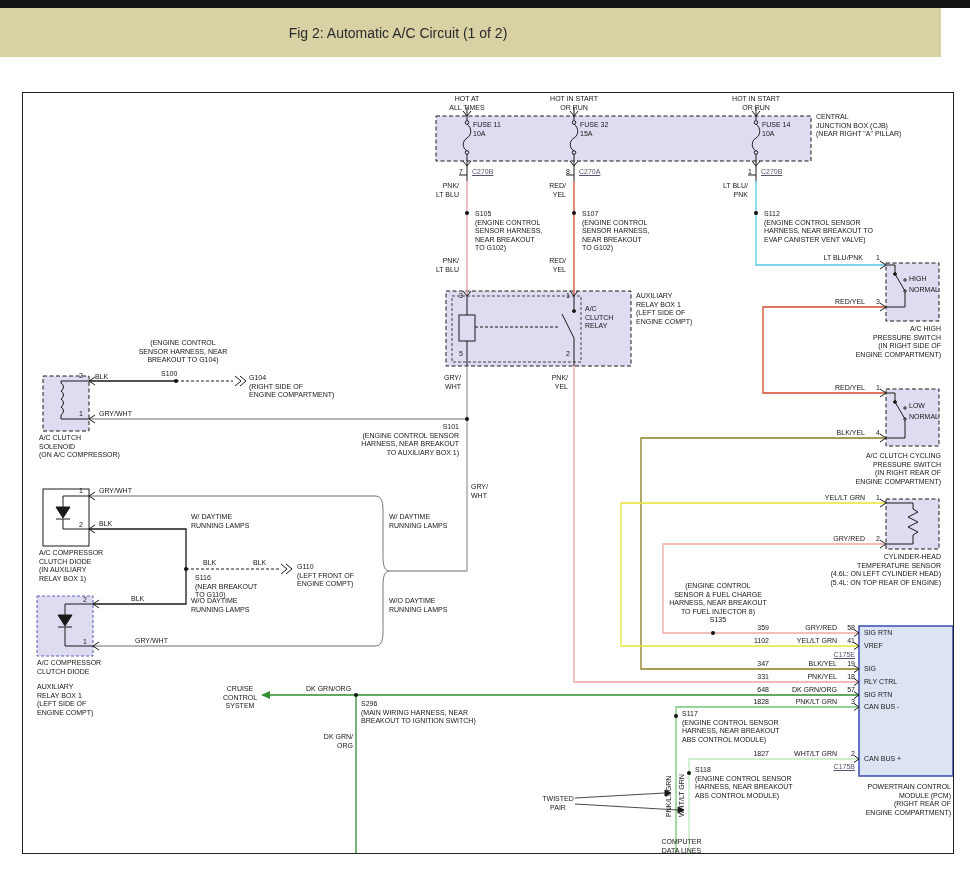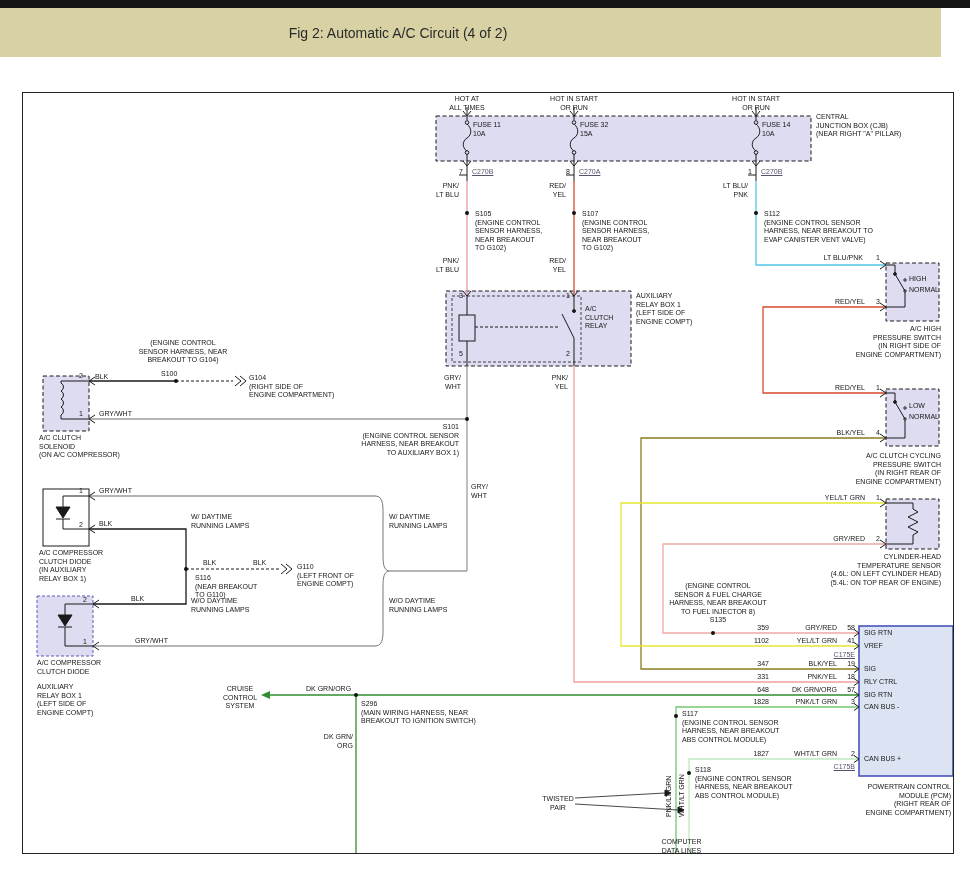--- a/index.html
+++ b/index.html
@@ -30,21 +30,21 @@
   .w-blkyel{stroke:var(--wire_blk_yel);} .w-yelgrn{stroke:var(--wire_yel_lt_grn);}
   .w-gryred{stroke:var(--wire_gry_red);} .w-grn{stroke:var(--wire_dk_grn_org);}
   .w-pnkgrn{stroke:var(--wire_pnk_lt_grn);} .w-whtgrn{stroke:var(--wire_wht_lt_grn);}
   .dot{fill:#111;}
 </style>
 </head>
 <body>
 
 <div class="topbar"></div>
 <div class="titlebar">
-  <span>Fig 2: Automatic A/C Circuit (4 of 2)</span>
+  <span>Fig 2: Automatic A/C Circuit (1 of 2)</span>
 </div>
 
 <div id="diagram">
 
 <svg width="930" height="760" viewBox="0 0 930 760">
 
   <g>
     <rect class="cbox" x="413" y="23" width="375" height="45"></rect>
     <rect class="cbox" x="423" y="198" width="185" height="75"></rect>
     <rect class="ibox" x="429" y="203" width="129" height="66"></rect>

